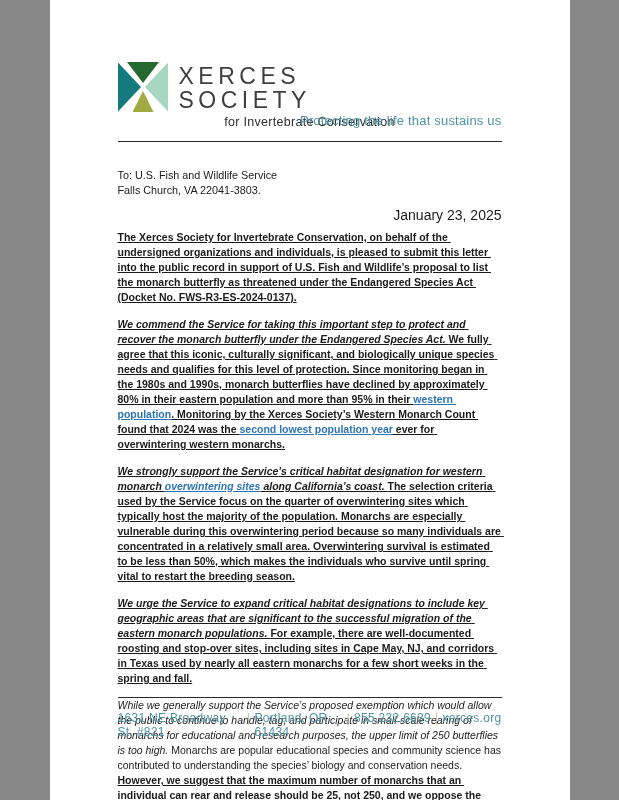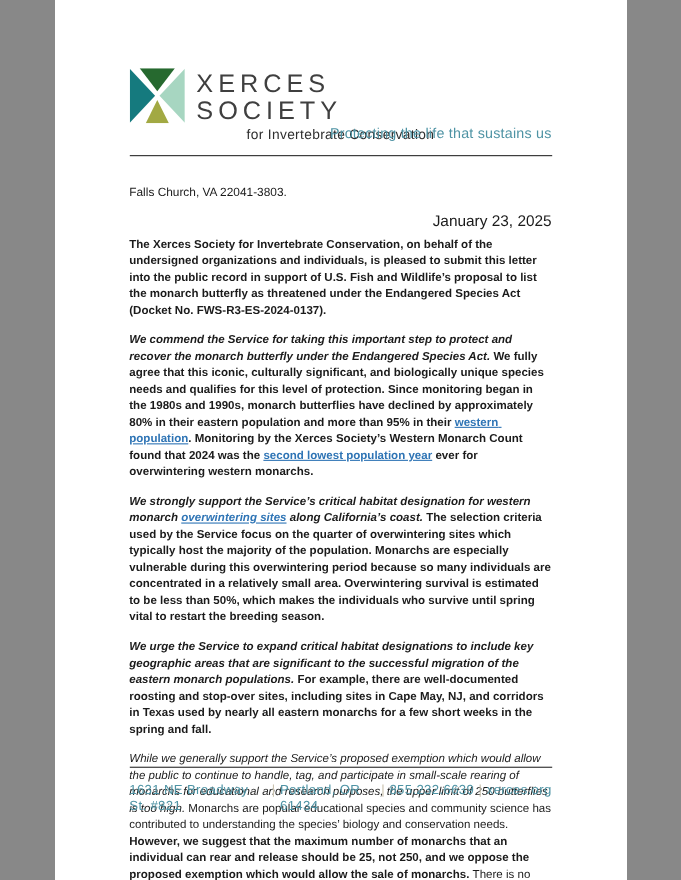--- a/index.html
+++ b/index.html
@@ -31,21 +31,21 @@
   .rule{border:0;border-top:1.6px solid var(--rule);margin:12px 0 0 0;}
 
   
   .address{margin-top:26px;font-size:10.8px;line-height:15px;}
   .date-line{margin-top:10px;text-align:right;font-size:14px;line-height:15px;}
   .attn-line{margin-top:11px;font-size:10.8px;line-height:15px;}
   .body-text{margin-top:0;}
   .para{margin:12px 0 0 0;font-size:10.5px;line-height:15px;text-align:left;}
   .para:first-child{margin-top:7px;}
   .run{white-space:pre-wrap;}
-  .run.bold{font-weight:700;}
+  .run.bold{font-weight:700;text-decoration:underline;}
   .run.italic{font-style:italic;}
   a.run{color:var(--link-blue);text-decoration:underline;cursor:pointer;}
 
   
   .footer{position:absolute;left:68px;right:68px;top:697px;}
   .footer-rule{border:0;border-top:1.6px solid var(--rule);margin:0;}
   .footer-bar{
     margin-top:13px;display:flex;justify-content:space-between;align-items:baseline;
     font-size:12px;letter-spacing:.3px;color:var(--teal);
   }
@@ -72,20 +72,21 @@
           <div class="brand-name">SOCIETY</div>
         </div>
       </div>
       <div class="brand-subtitle">for Invertebrate Conservation</div>
       <div class="tagline">Protecting the life that sustains us</div>
     </div>
 
     <hr class="rule">
 
     <div class="address">
+      <div>To: U.S. Fish and Wildlife Service</div>
       <div>Falls Church, VA 22041-3803.</div>
     </div>
 
     <div class="date-line">January 23, 2025</div>
 
 
     <div class="body-text">
         <p class="para"><span class="run bold">The Xerces Society for Invertebrate Conservation, on behalf of the undersigned organizations and individuals, is pleased to submit this letter into the public record in support of U.S. Fish and Wildlife’s proposal to list the monarch butterfly as threatened under the Endangered Species Act (Docket No. FWS-R3-ES-2024-0137).</span></p>
         <p class="para"><span class="run bold italic">We commend the Service for taking this important step to protect and recover the monarch butterfly under the Endangered Species Act. </span><span class="run bold">We fully agree that this iconic, culturally significant, and biologically unique species needs and qualifies for this level of protection. Since monitoring began in the 1980s and 1990s, monarch butterflies have declined by approximately 80% in their eastern population and more than 95% in their </span><a class="run bold" href="#">western population</a><span class="run bold">. Monitoring by the Xerces Society’s Western Monarch Count found that 2024 was the </span><a class="run bold" href="#">second lowest population year</a><span class="run bold"> ever for overwintering western monarchs.</span></p>
         <p class="para"><span class="run bold italic">We strongly support the Service’s critical habitat designation for western monarch </span><a class="run bold italic" href="#">overwintering sites</a><span class="run bold italic"> along California’s coast. </span><span class="run bold">The selection criteria used by the Service focus on the quarter of overwintering sites which typically host the majority of the population. Monarchs are especially vulnerable during this overwintering period because so many individuals are concentrated in a relatively small area. Overwintering survival is estimated to be less than 50%, which makes the individuals who survive until spring vital to restart the breeding season.</span></p>

